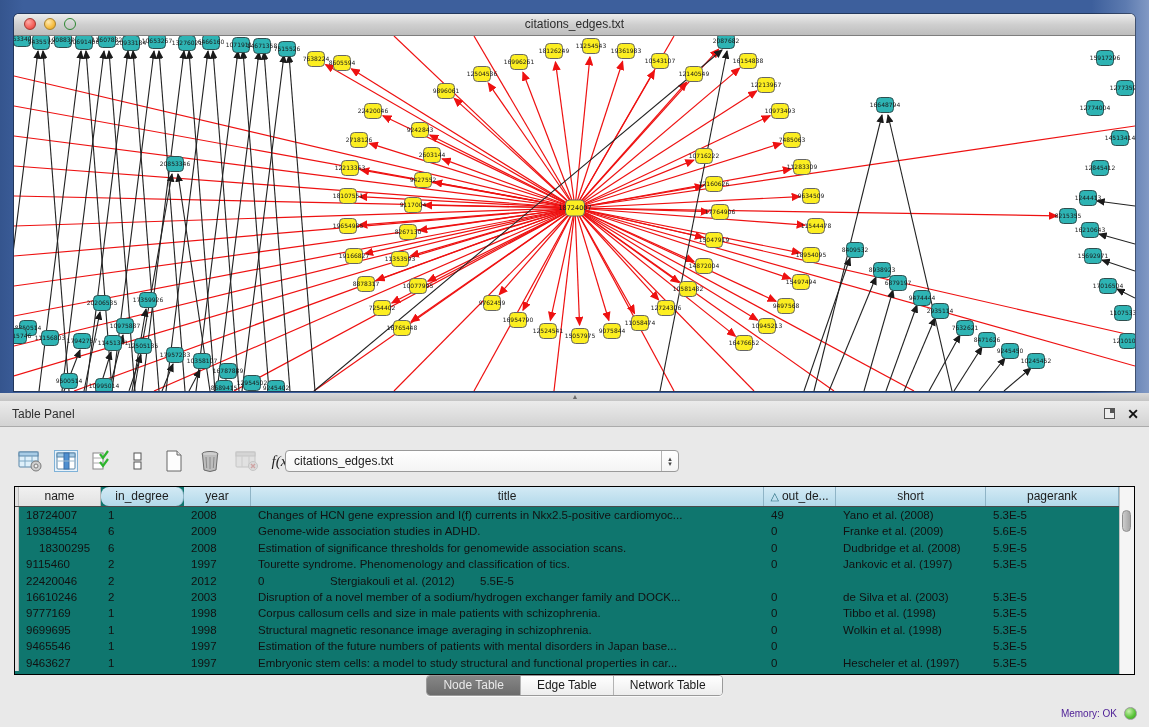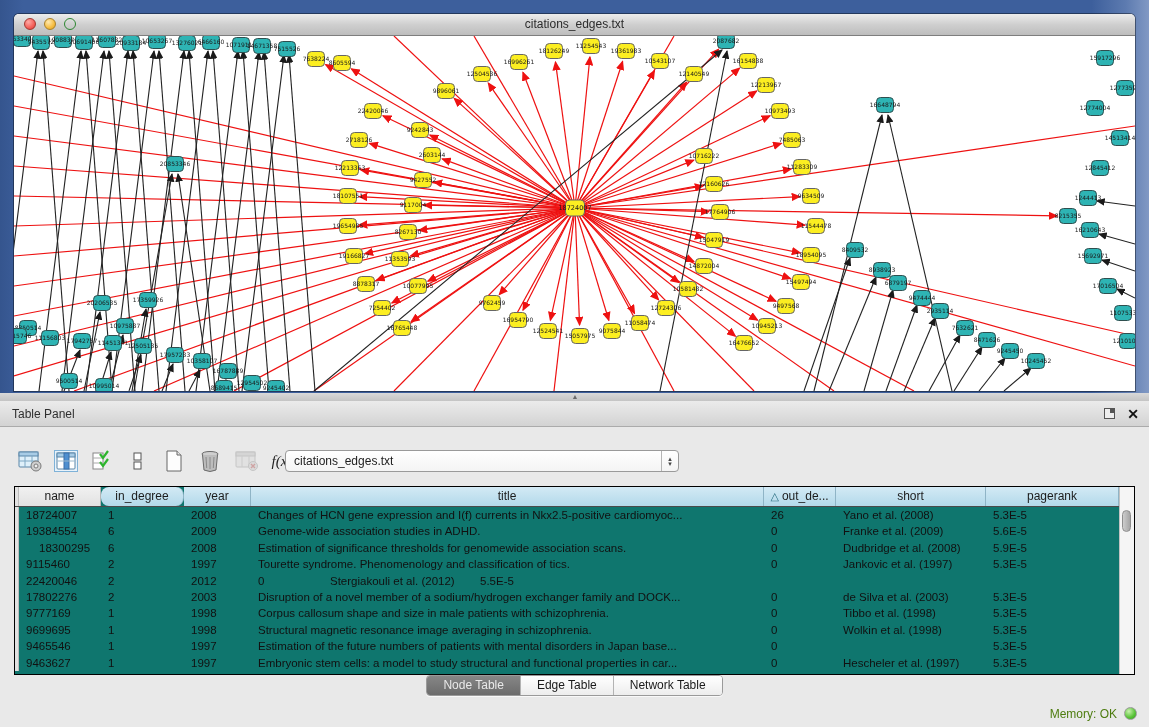--- a/index.html
+++ b/index.html
@@ -73,21 +73,21 @@
   .seg{display:inline-flex;border:1px solid #9a9a9a;border-radius:4px;overflow:hidden;height:19px;
     background:#fff;box-shadow:0 1px 0 rgba(255,255,255,.7);}
   .seg-btn{font-size:12px;line-height:19px;padding:0 16px;background:linear-gradient(#ffffff,#ededed);
     color:#1a1a1a;border-right:1px solid #b3b3b3;}
   .seg-btn:last-child{border-right:none;}
   .seg-btn.active{background:linear-gradient(#868686,#6c6c6c);color:#e9e9e9;}
 
   
   .status-bar{position:absolute;left:0;top:700px;width:1149px;height:27px;background:#e9e9e9;
     display:flex;align-items:center;justify-content:flex-end;gap:7px;padding-right:12px;box-sizing:border-box;}
-  .memory-label{font-size:12px;color:#4d7c0f;}
+  .memory-label{font-size:10px;color:#4c1d95;}
   .led{width:13px;height:13px;border-radius:50%;box-sizing:border-box;
     background:radial-gradient(circle at 35% 30%,#c9f2ae,#57c236 60%,#3b9b22);border:1px solid #9a9a9a;}
 </style>
 </head>
 <body>
 
 <div class="graph-frame">
   <div class="mac-window">
     <div class="title-bar">
       <div class="lights">
@@ -764,21 +764,21 @@
       <div class="th" style="width: 150px;"><span>short</span></div>
       <div class="th" style="width: 133px;"><span>pagerank</span></div>
     </div>
   <div class="tbody">
       <div class="tr">
         <div class="gutter"></div>
         <div class="td" style="width: 82px;">18724007</div>
         <div class="td" style="width: 83px;">1</div>
         <div class="td" style="width: 67px;">2008</div>
         <div class="td" style="width: 513px;">Changes of HCN gene expression and I(f) currents in Nkx2.5-positive cardiomyoc...</div>
-        <div class="td" style="width: 72px;">26</div>
+        <div class="td" style="width: 72px;">49</div>
         <div class="td" style="width: 150px;">Yano et al. (2008)</div>
         <div class="td" style="width: 133px;">5.3E-5</div>
       </div>
       <div class="tr">
         <div class="gutter"></div>
         <div class="td" style="width: 82px;">19384554</div>
         <div class="td" style="width: 83px;">6</div>
         <div class="td" style="width: 67px;">2009</div>
         <div class="td" style="width: 513px;">Genome-wide association studies in ADHD.</div>
         <div class="td" style="width: 72px;">0</div>
@@ -809,34 +809,34 @@
         <div class="gutter"></div>
         <div class="td" style="width: 82px;">22420046</div>
         <div class="td" style="width: 83px;">2</div>
         <div class="td" style="width: 67px;">2012</div>
         <div class="td" style="width: 72px;">0</div>
         <div class="td" style="width: 150px;">Stergiakouli et al. (2012)</div>
         <div class="td" style="width: 133px;">5.5E-5</div>
       </div>
       <div class="tr">
         <div class="gutter"></div>
-        <div class="td" style="width: 82px;">17802276</div>
+        <div class="td" style="width: 82px;">16610246</div>
         <div class="td" style="width: 83px;">2</div>
         <div class="td" style="width: 67px;">2003</div>
         <div class="td" style="width: 513px;">Disruption of a novel member of a sodium/hydrogen exchanger family and DOCK...</div>
         <div class="td" style="width: 72px;">0</div>
         <div class="td" style="width: 150px;">de Silva et al. (2003)</div>
         <div class="td" style="width: 133px;">5.3E-5</div>
       </div>
       <div class="tr">
         <div class="gutter"></div>
         <div class="td" style="width: 82px;">9777169</div>
         <div class="td" style="width: 83px;">1</div>
         <div class="td" style="width: 67px;">1998</div>
-        <div class="td" style="width: 513px;">Corpus callosum shape and size in male patients with schizophrenia.</div>
+        <div class="td" style="width: 513px;">Corpus callosum cells and size in male patients with schizophrenia.</div>
         <div class="td" style="width: 72px;">0</div>
         <div class="td" style="width: 150px;">Tibbo et al. (1998)</div>
         <div class="td" style="width: 133px;">5.3E-5</div>
       </div>
       <div class="tr">
         <div class="gutter"></div>
         <div class="td" style="width: 82px;">9699695</div>
         <div class="td" style="width: 83px;">1</div>
         <div class="td" style="width: 67px;">1998</div>
         <div class="td" style="width: 513px;">Structural magnetic resonance image averaging in schizophrenia.</div>

